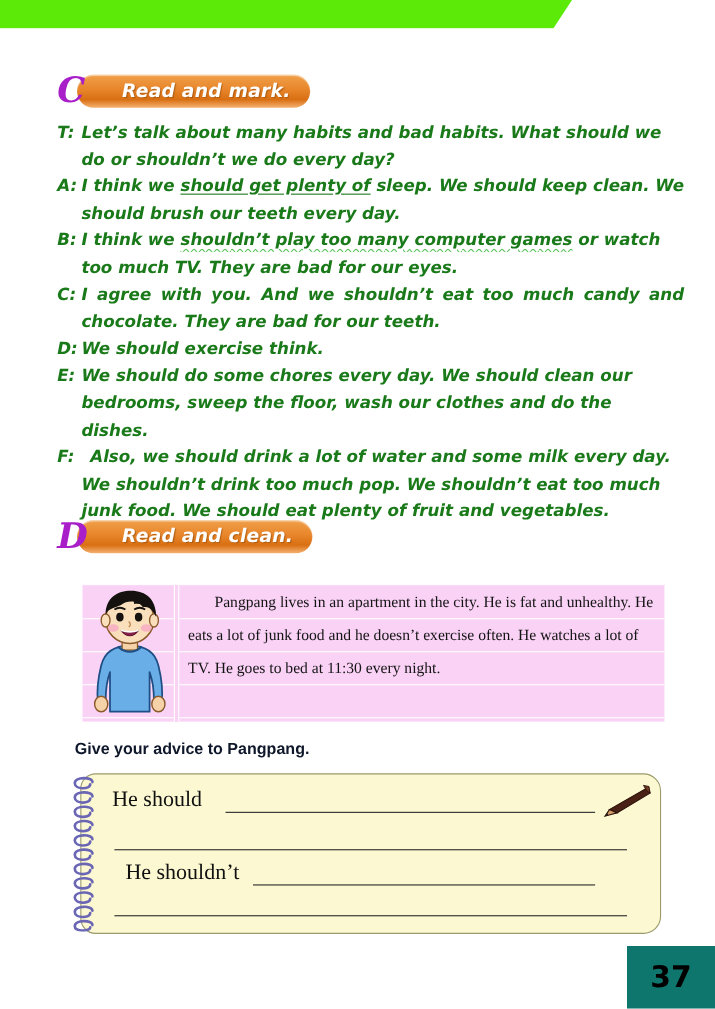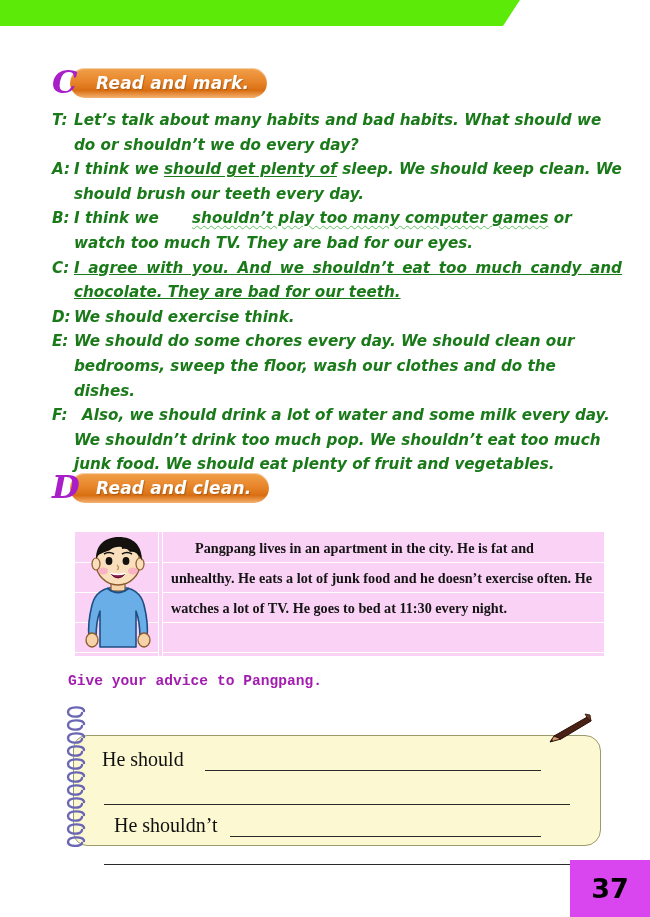--- a/index.html
+++ b/index.html
@@ -16,21 +16,21 @@
     clip-path:polygon(0 0, 520px 0, 503px 26px, 0 26px);
   }
 
   
   .sec-header{position:absolute;height:30px;}
   .sec-header .pill{
     position:absolute;left:18px;top:0;height:30px;border-radius:15px;
     background:linear-gradient(180deg,#f0a04a 0%,#e8852a 45%,#d96f13 75%,#f5b271 100%);
     box-shadow:inset 0 1px 1px rgba(255,255,255,.55);
     display:flex;align-items:center;
-    padding:0 18px 0 26px;
+    padding:0 18px 0 41px;
     justify-content:flex-end;
   }
   .sec-header .pill span{
     color:#ffffff;font-family:"DejaVu Sans", sans-serif;
     font-weight:bold;font-style:italic;font-size:17px;letter-spacing:.2px;
     text-shadow:1px 1px 1px rgba(120,60,0,.45);
     white-space:nowrap;
   }
   .sec-header .letter{
     position:absolute;left:0;top:-2px;z-index:3;
@@ -49,32 +49,31 @@
     font-family:"DejaVu Sans", sans-serif;
     font-weight:bold;font-style:italic;
     font-size:15.2px;line-height:24.6px;
   }
   .d-line{display:flex;margin-bottom:0;}
   .d-spk{width:22px;flex:0 0 22px;}
   .d-txt{flex:1;}
   .u-solid{text-decoration:underline;text-underline-offset:2px;}
   .u-wavy{
     text-decoration:underline wavy #5ec25e;
-    text-decoration-thickness:1px;text-underline-offset:2px;margin-left:28px;
-  }
-  .d-line.justify .d-txt{text-align:justify;text-decoration:underline;}
+    text-decoration-thickness:1px;text-underline-offset:2px;
+  }
+  .d-line.justify .d-txt{text-align:justify;}
   .d-line.justify .d-txt>span{display:inline;}
   .indent-f{text-indent:8px;}
 
   
   .pink-box{
     position:absolute;left:75px;top:531px;width:529px;height:124px;
     background:#f9d2f5;
     border-top:1px solid #ffffff;
-    font-weight:bold;
   }
   .pink-lines{position:absolute;inset:0;}
   .pink-lines i{
     position:absolute;left:0;right:0;height:1px;background:#ffffff;display:block;
   }
   .pink-divider{
     position:absolute;left:83px;top:0;bottom:0;width:3px;
     border-left:1px solid #ffffff;border-right:1px solid #ffffff;background:#f9d2f5;
   }
   .pink-text{
@@ -83,47 +82,46 @@
     line-height:30px;padding-top:1px;
   }
   .pink-text p{margin:0;text-indent:24px;}
 
   
   .boy{position:absolute;left:5px;top:3px;width:76px;height:118px;}
 
   
   .advice-label{
     position:absolute;left:68px;top:673px;
-    color:#a21caf;font-family:Liberation Mono, monospace;
+    color:#0f172a;font-family:Liberation Sans, sans-serif;
     font-weight:bold;font-size:14.6px;
   }
 
   
   .notepad{
-    position:absolute;left:73px;top:703px;width:528px;height:111px;
+    position:absolute;left:73px;top:703px;width:528px;height:146px;
     background:#fbf8d2;
     border:1px solid #9a9a6a;
     border-radius:14px 16px 16px 14px;
     box-sizing:border-box;
-    margin-top:32px;
   }
   .np-line{
     position:absolute;height:1px;background:#2a2a2a;
   }
   .np-text{
     position:absolute;color:#111111;
     font-family:"Liberation Serif", serif;font-size:20px;
   }
   .rings{position:absolute;left:62px;top:705px;width:28px;height:142px;}
   .pencil{position:absolute;left:545px;top:712px;width:48px;height:34px;}
 
   
   .page-badge{
     position:absolute;left:570px;top:860px;width:80px;height:57px;
-    background:#d946ef;
+    background:#0f766e;
     display:flex;align-items:center;justify-content:center;
   }
   .page-badge span{
     font-family:"DejaVu Sans", sans-serif;font-weight:bold;
     font-size:27px;color:#000000;
   }
 </style>
 </head>
 <body>
 

